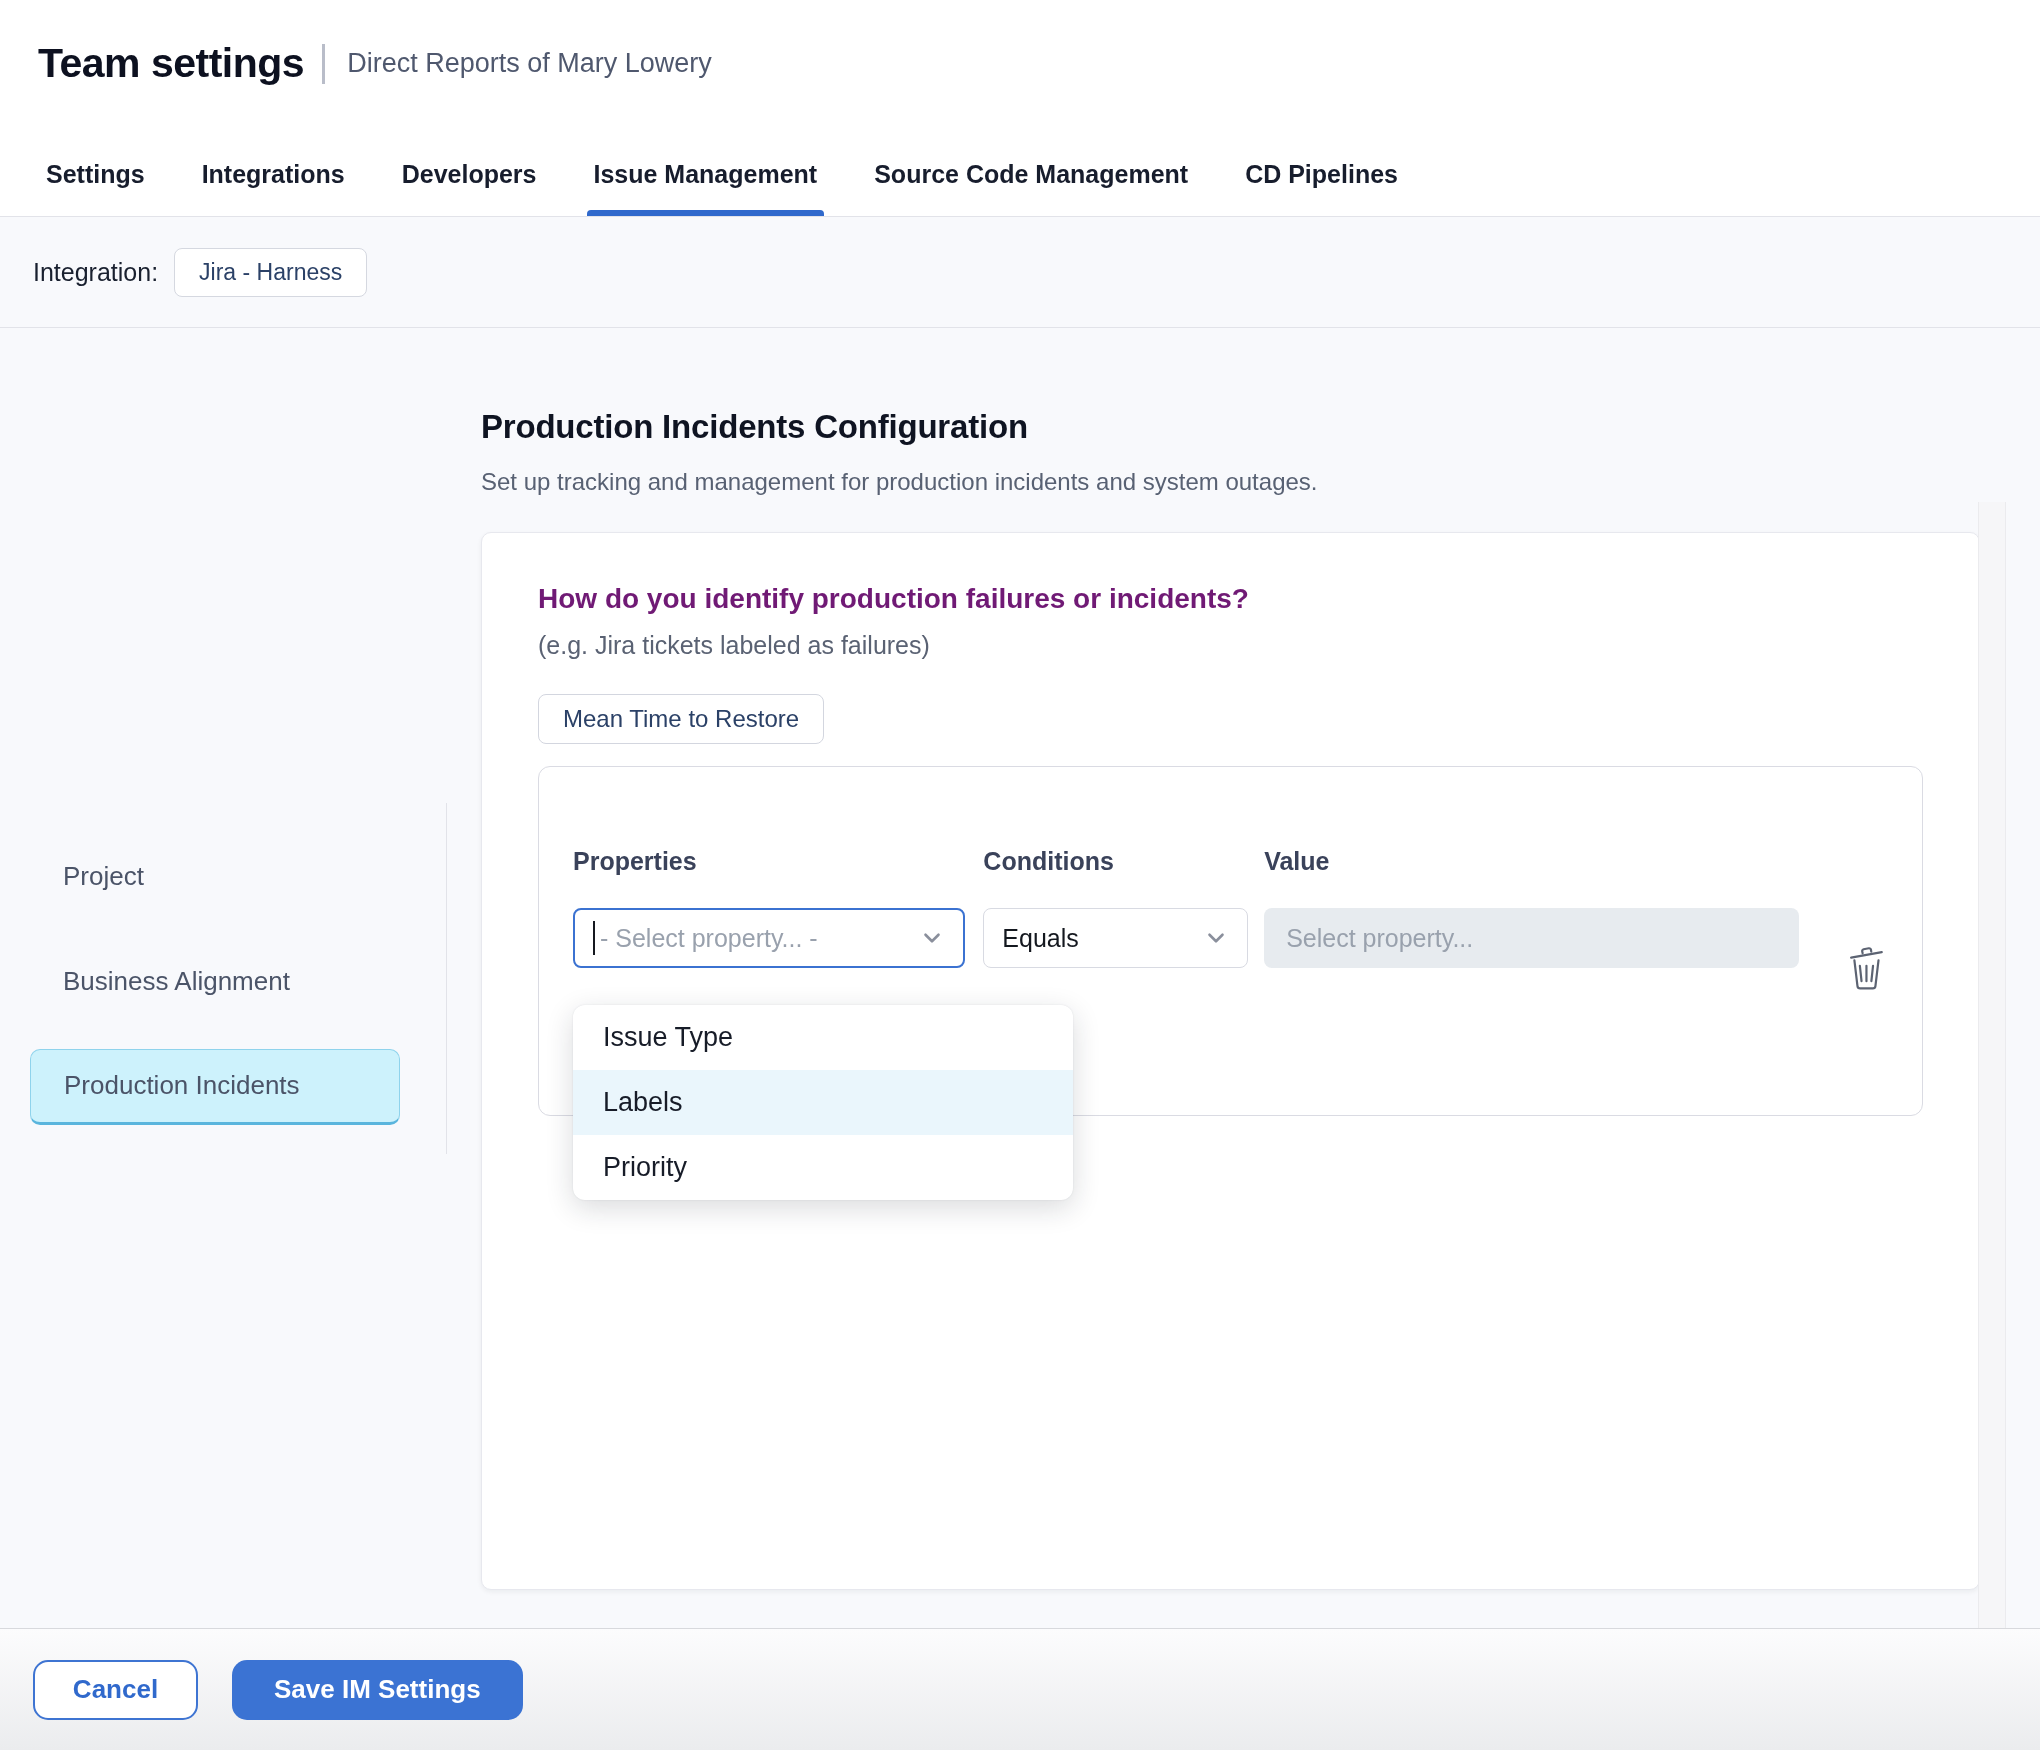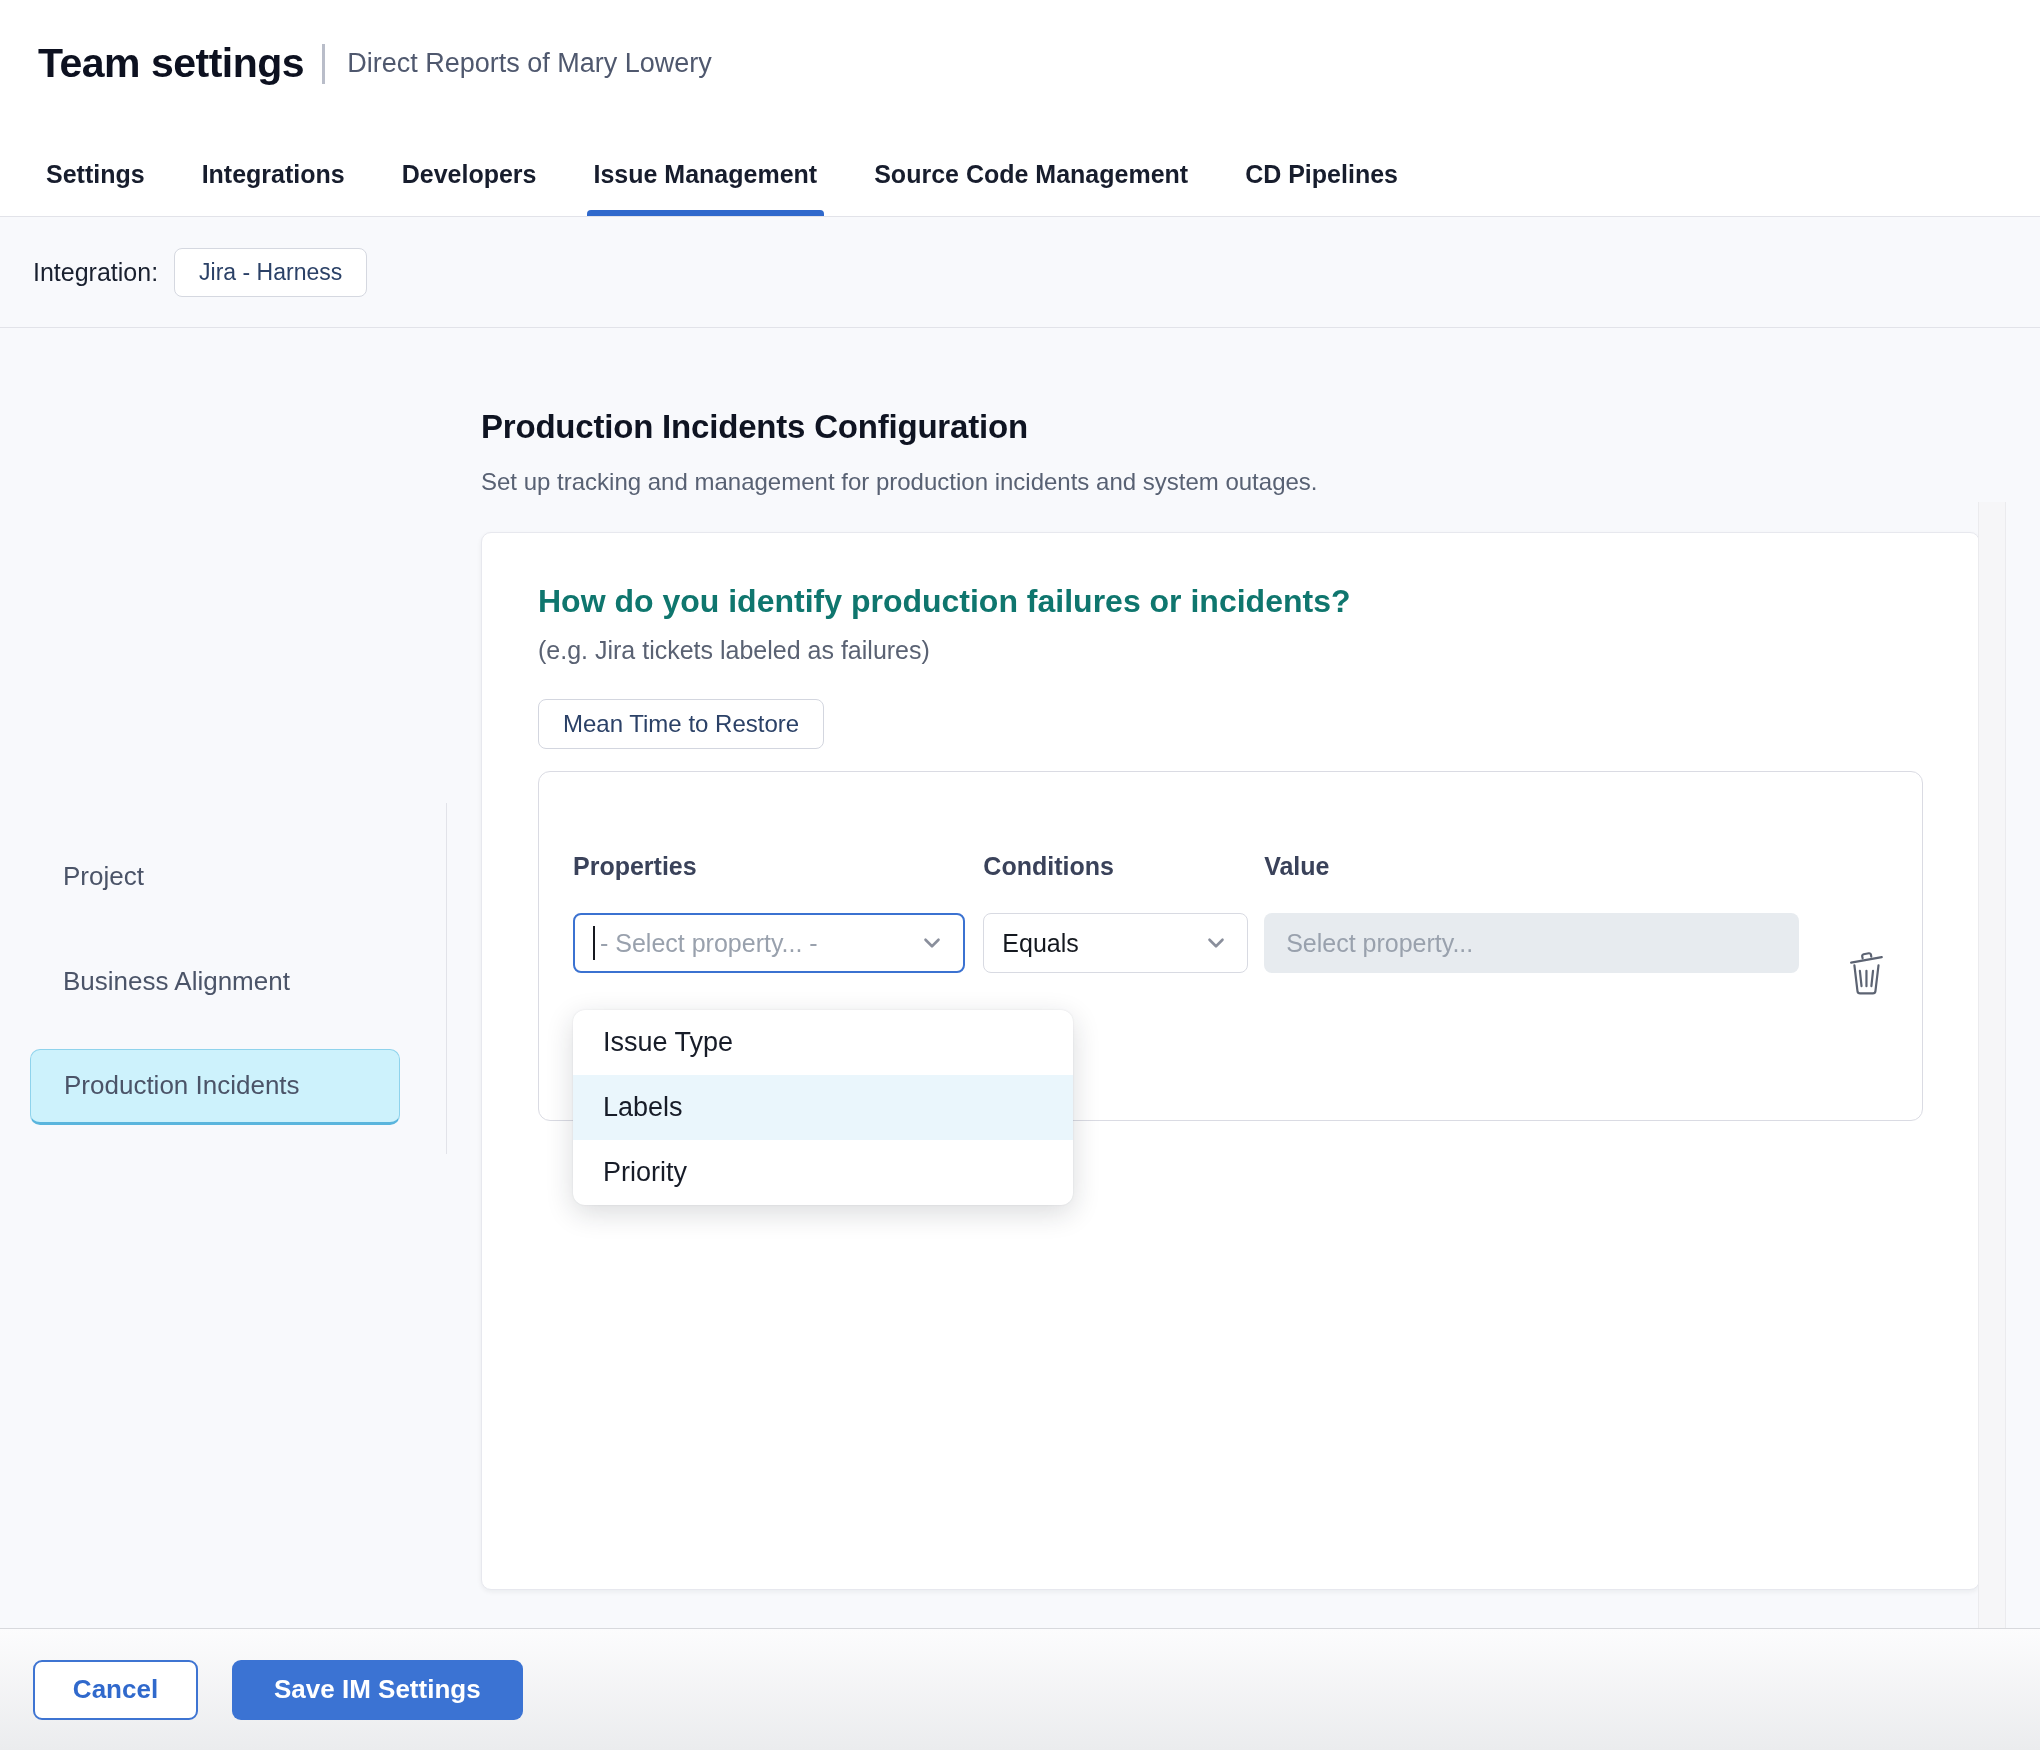--- a/index.html
+++ b/index.html
@@ -130,21 +130,21 @@
   .card {
     margin-top: 36px;
     width: 1499px;
     height: 1058px;
     background: #ffffff;
     border: 1px solid #e7e8ee;
     border-radius: 10px;
     box-shadow: 0 2px 5px rgba(22,28,42,0.06);
     padding: 50px 56px;
   }
-  .card-question { font-size: 32px; font-weight: 700; color: #0f766e; }
+  .card-question { font-size: 28px; font-weight: 700; color: #701a75; }
   .card-hint { font-size: 25px; color: #5a6273; margin-top: 16px; }
   .metric-chip {
     display: inline-block;
     margin-top: 34px;
     padding: 10px 24px;
     background: #ffffff;
     border: 1px solid #d3d6df;
     border-radius: 8px;
     font-size: 24px;
     color: #2b4167;
@@ -255,21 +255,21 @@
     display: flex;
     align-items: center;
     padding-left: 33px;
     gap: 34px;
   }
   .btn {
     height: 60px;
     font-family: inherit;
     font-size: 26px;
     font-weight: 700;
-    border-radius: 9px;
+    border-radius: 15px;
     cursor: pointer;
   }
   .btn-cancel {
     width: 165px;
     background: #ffffff;
     border: 2px solid #3e74d2;
     color: #3069cc;
   }
   .btn-save {
     padding: 0 42px;

